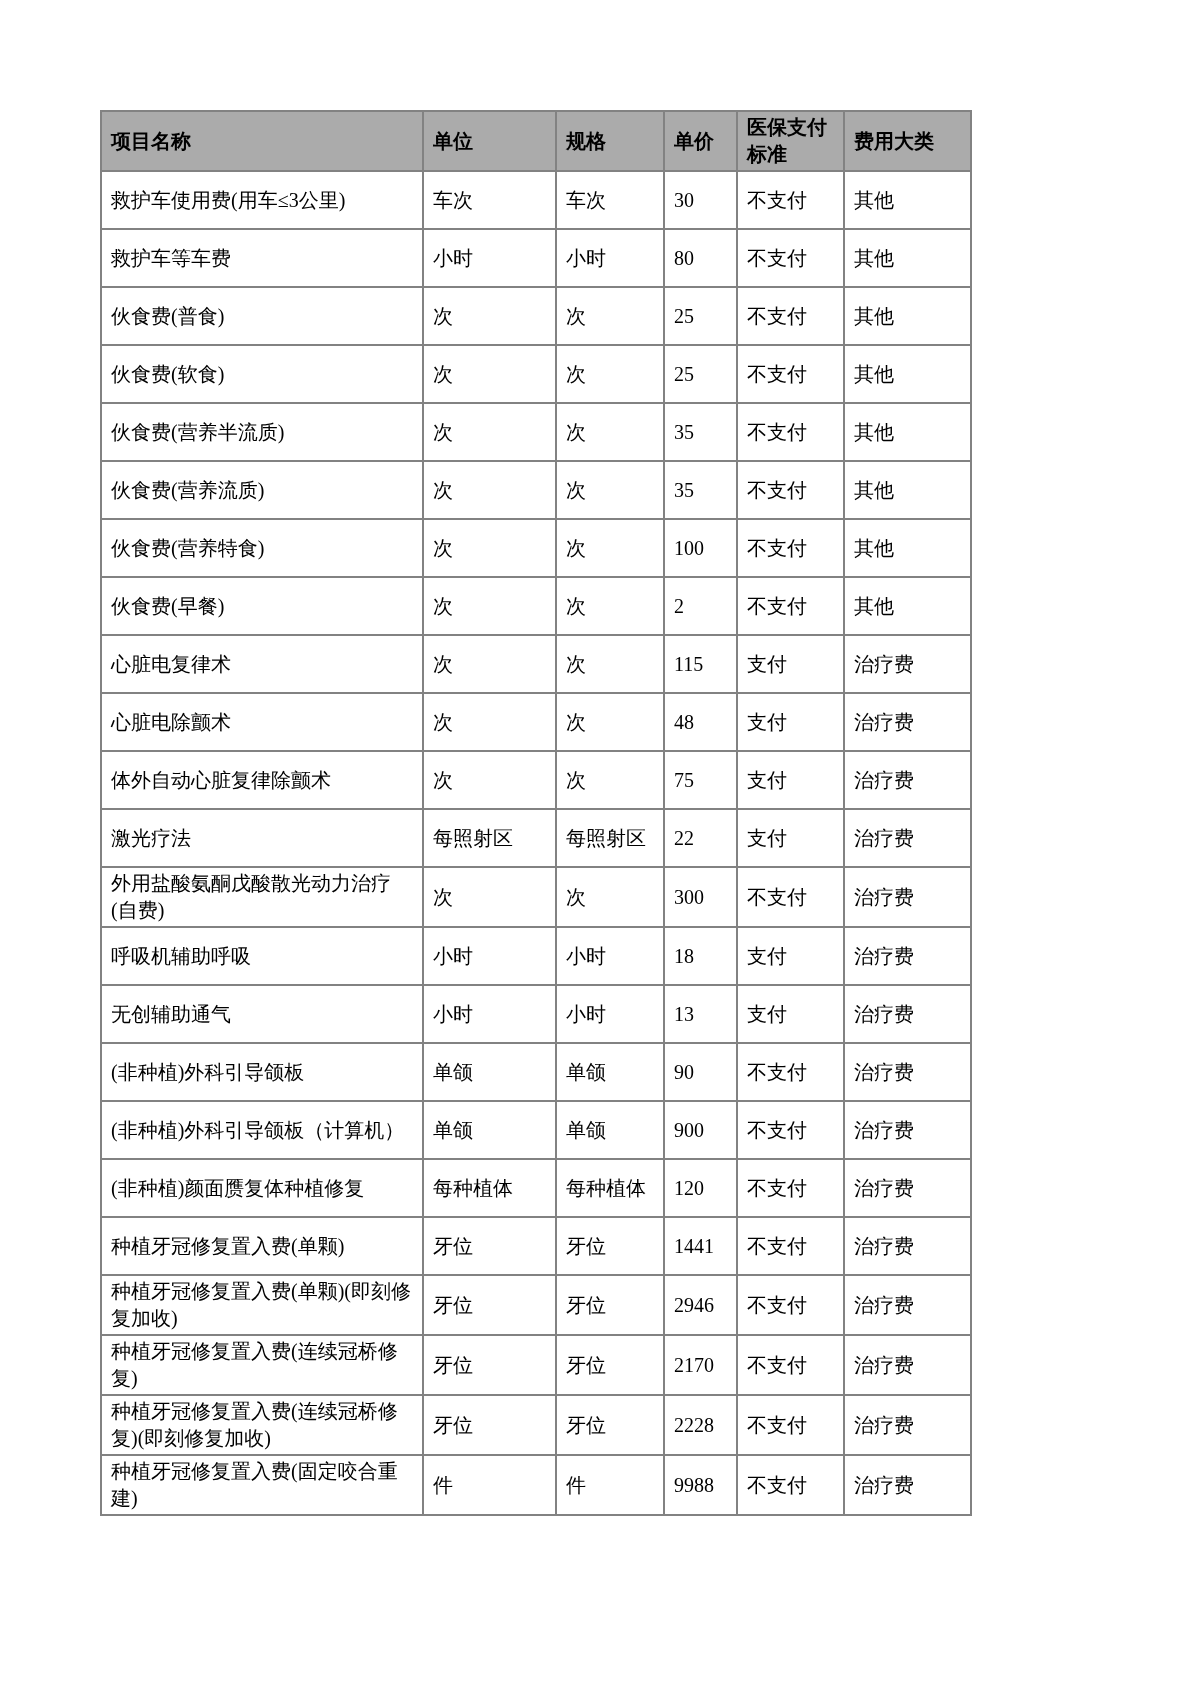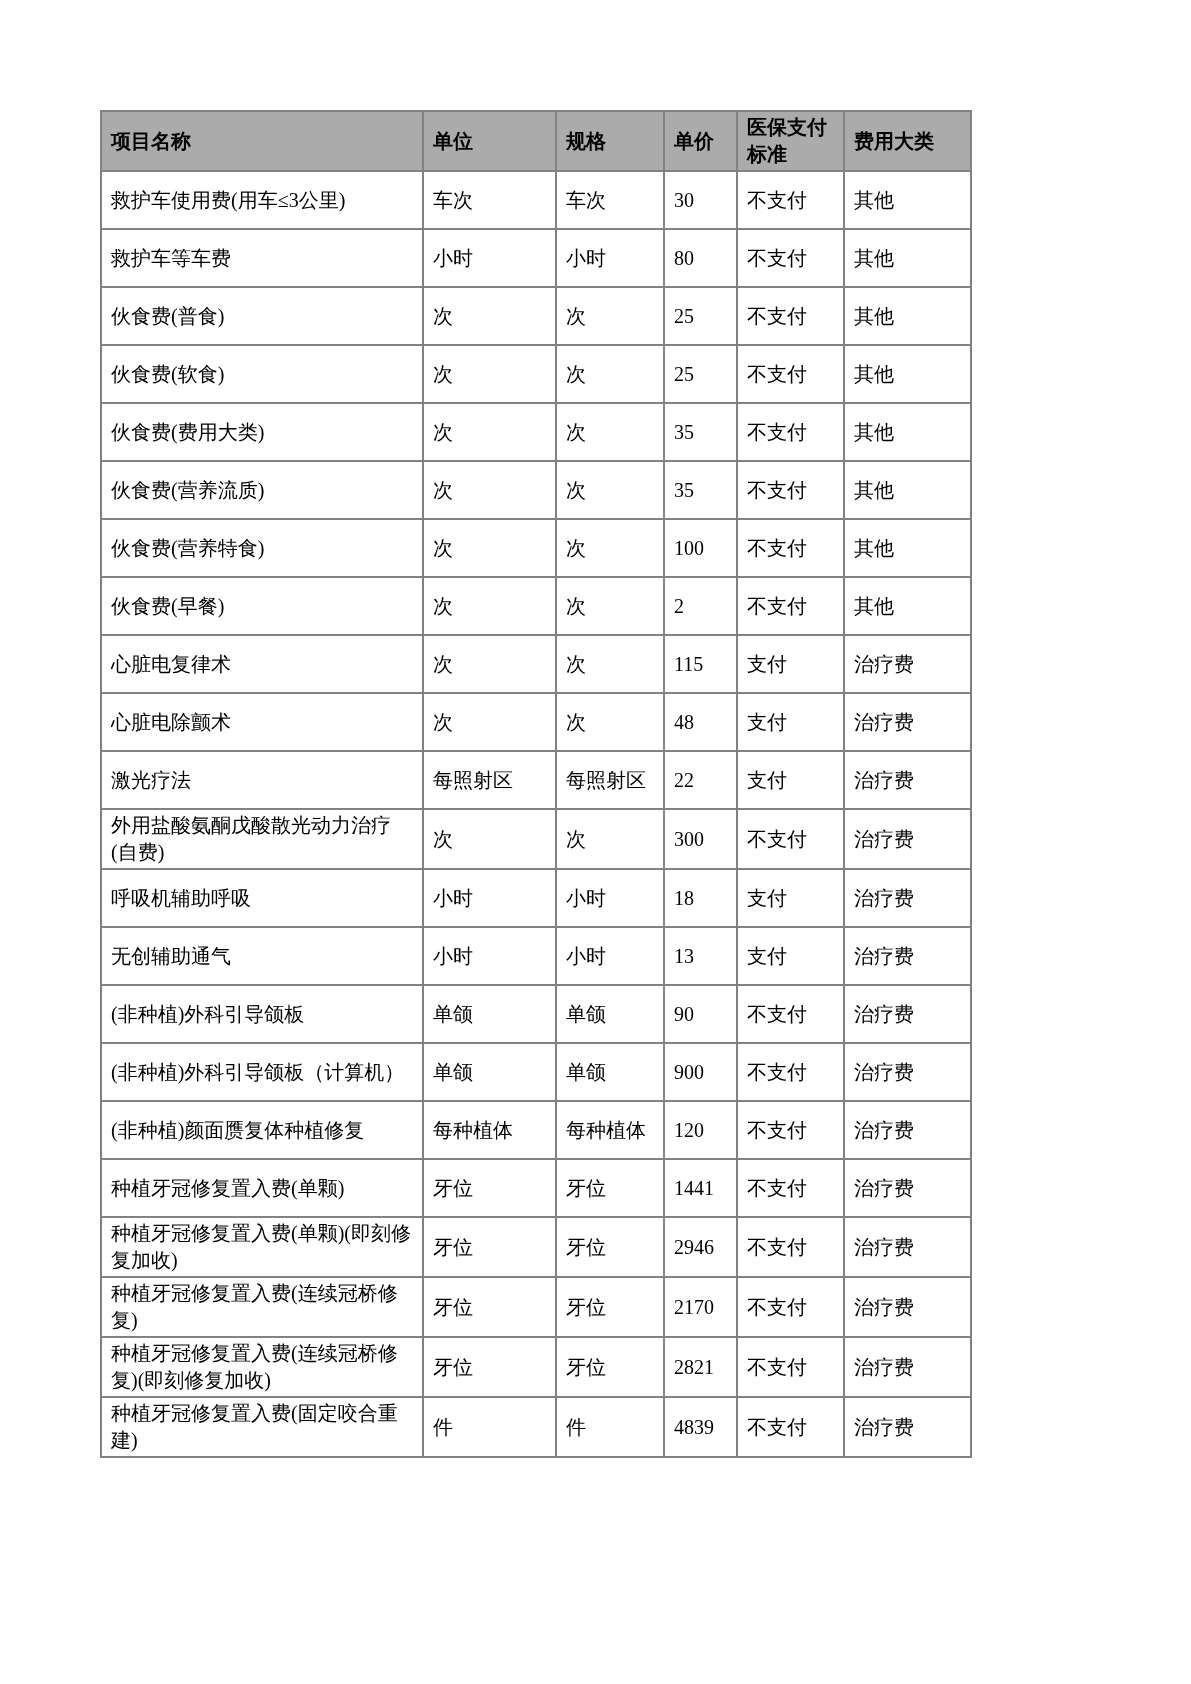--- a/index.html
+++ b/index.html
@@ -102,21 +102,21 @@
     </tr>
         <tr>
       <td>伙食费(软食)</td>
       <td>次</td>
       <td>次</td>
       <td>25</td>
       <td>不支付</td>
       <td>其他</td>
     </tr>
         <tr>
-      <td>伙食费(费用大类)</td>
+      <td>伙食费(营养半流质)</td>
       <td>次</td>
       <td>次</td>
       <td>35</td>
       <td>不支付</td>
       <td>其他</td>
     </tr>
         <tr>
       <td>伙食费(营养流质)</td>
       <td>次</td>
       <td>次</td>
@@ -146,20 +146,28 @@
       <td>次</td>
       <td>115</td>
       <td>支付</td>
       <td>治疗费</td>
     </tr>
         <tr>
       <td>心脏电除颤术</td>
       <td>次</td>
       <td>次</td>
       <td>48</td>
+      <td>支付</td>
+      <td>治疗费</td>
+    </tr>
+        <tr>
+      <td>体外自动心脏复律除颤术</td>
+      <td>次</td>
+      <td>次</td>
+      <td>75</td>
       <td>支付</td>
       <td>治疗费</td>
     </tr>
         <tr>
       <td>激光疗法</td>
       <td>每照射区</td>
       <td>每照射区</td>
       <td>22</td>
       <td>支付</td>
       <td>治疗费</td>
@@ -233,28 +241,28 @@
       <td>牙位</td>
       <td>牙位</td>
       <td>2170</td>
       <td>不支付</td>
       <td>治疗费</td>
     </tr>
         <tr>
       <td>种植牙冠修复置入费(连续冠桥修复)(即刻修复加收)</td>
       <td>牙位</td>
       <td>牙位</td>
-      <td>2821</td>
+      <td>2228</td>
       <td>不支付</td>
       <td>治疗费</td>
     </tr>
         <tr>
       <td>种植牙冠修复置入费(固定咬合重建)</td>
       <td>件</td>
       <td>件</td>
-      <td>4839</td>
+      <td>9988</td>
       <td>不支付</td>
       <td>治疗费</td>
     </tr>
       </tbody>
   </table>
 
 </div>
 
 </body></html>

